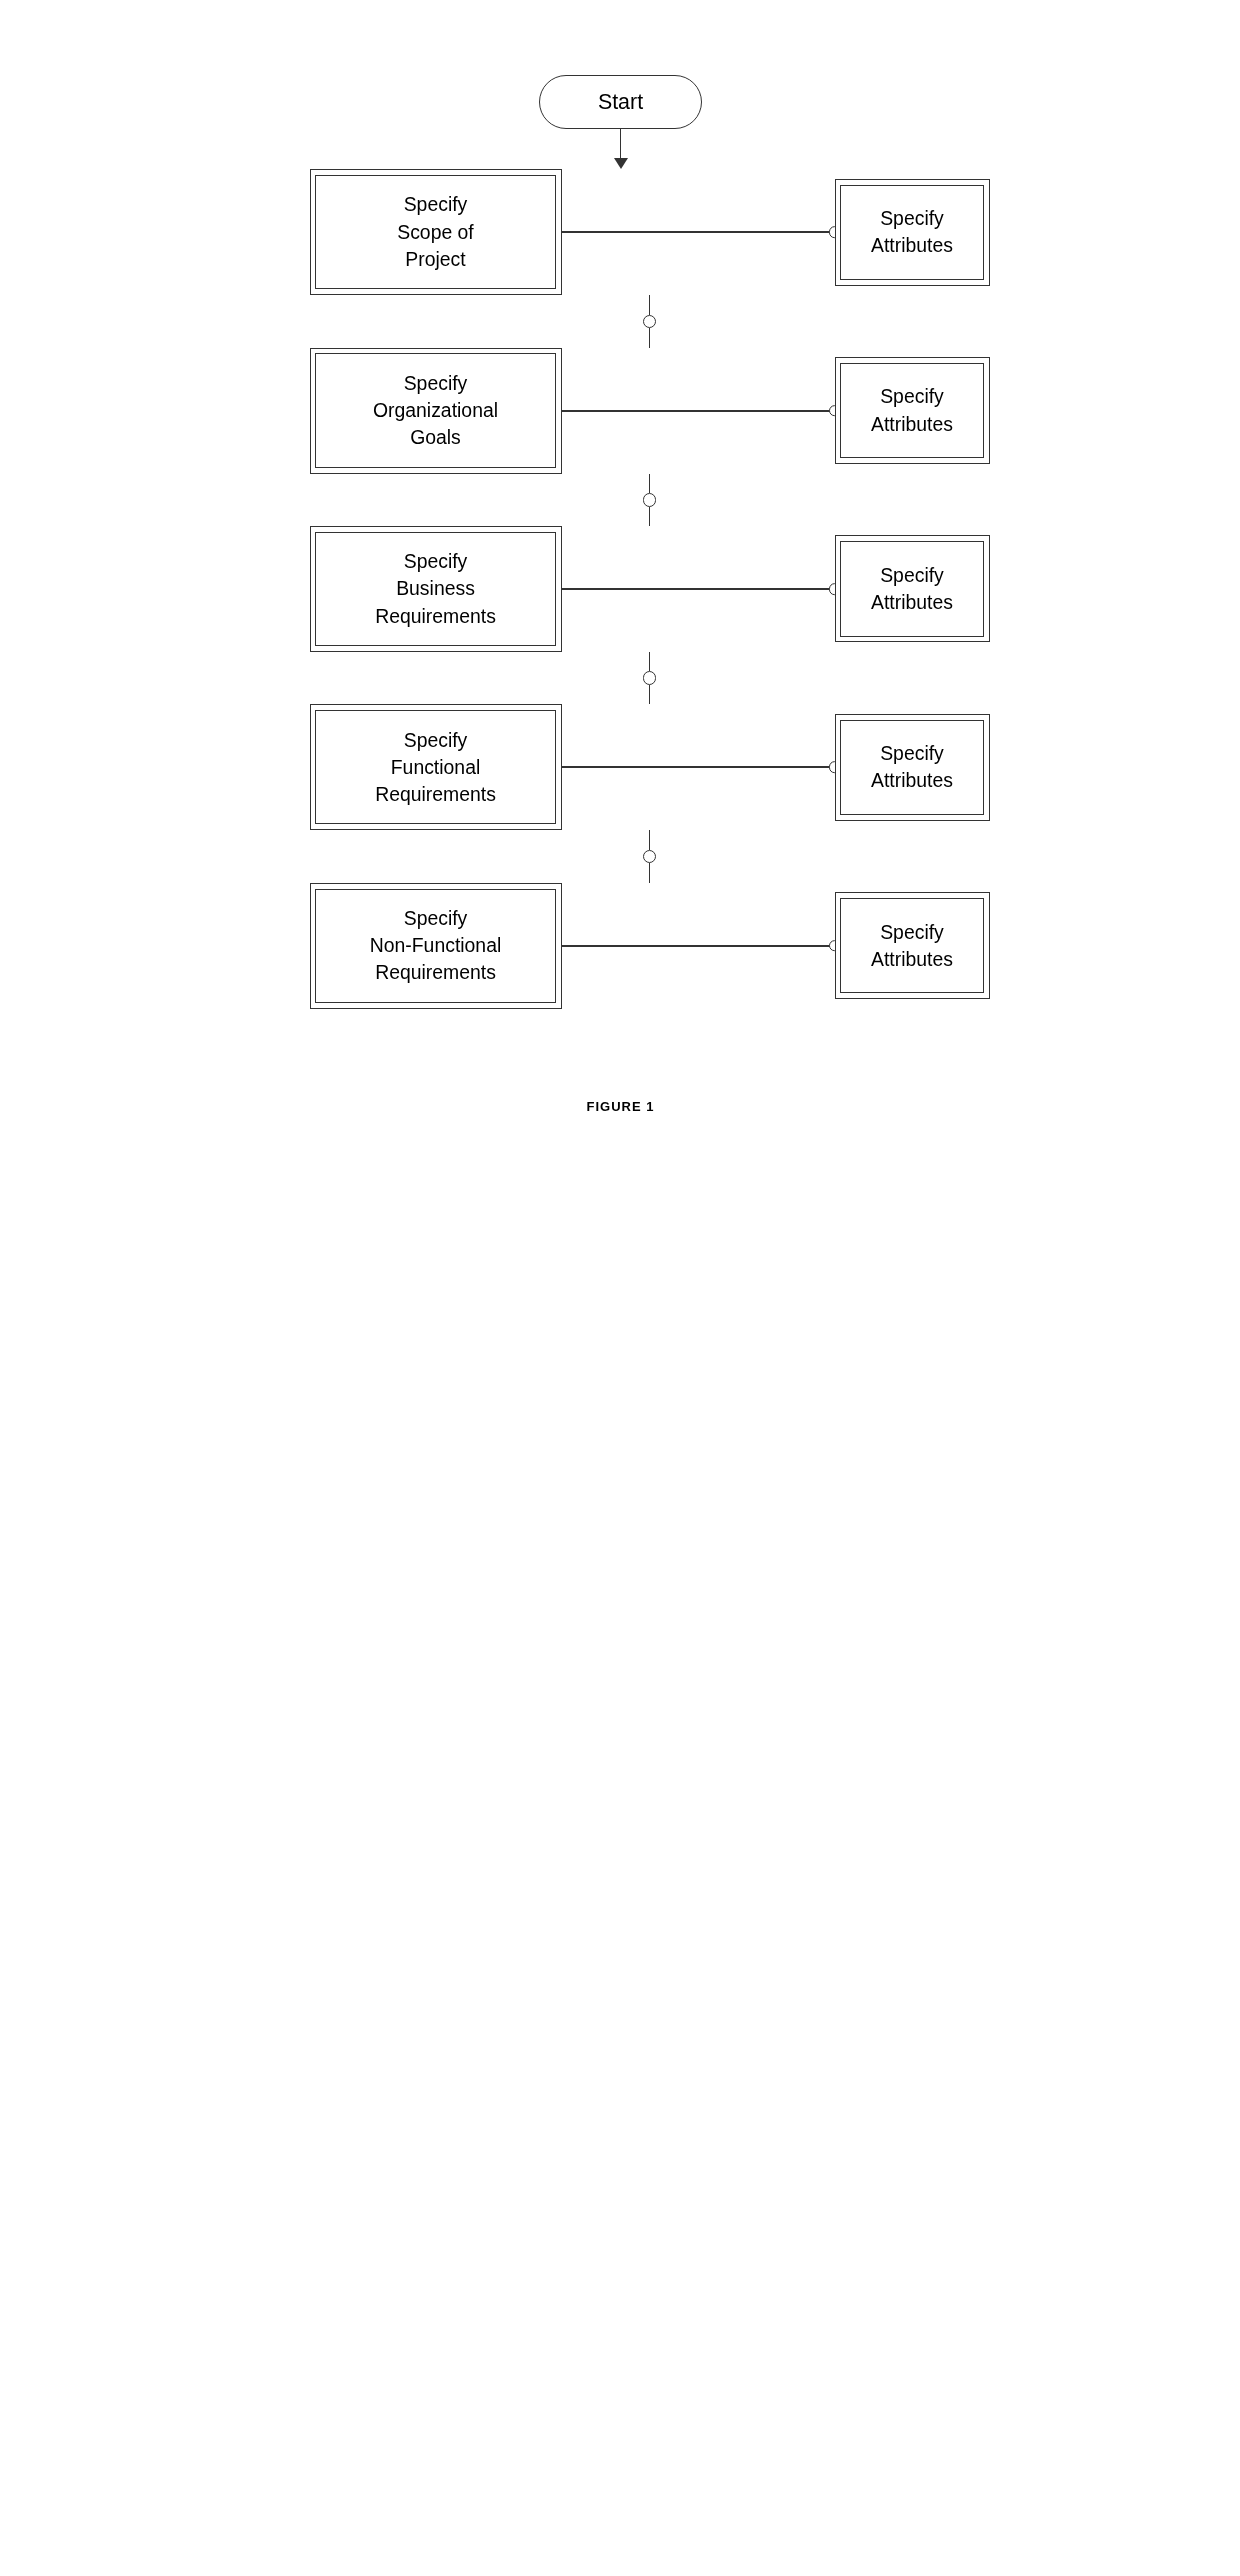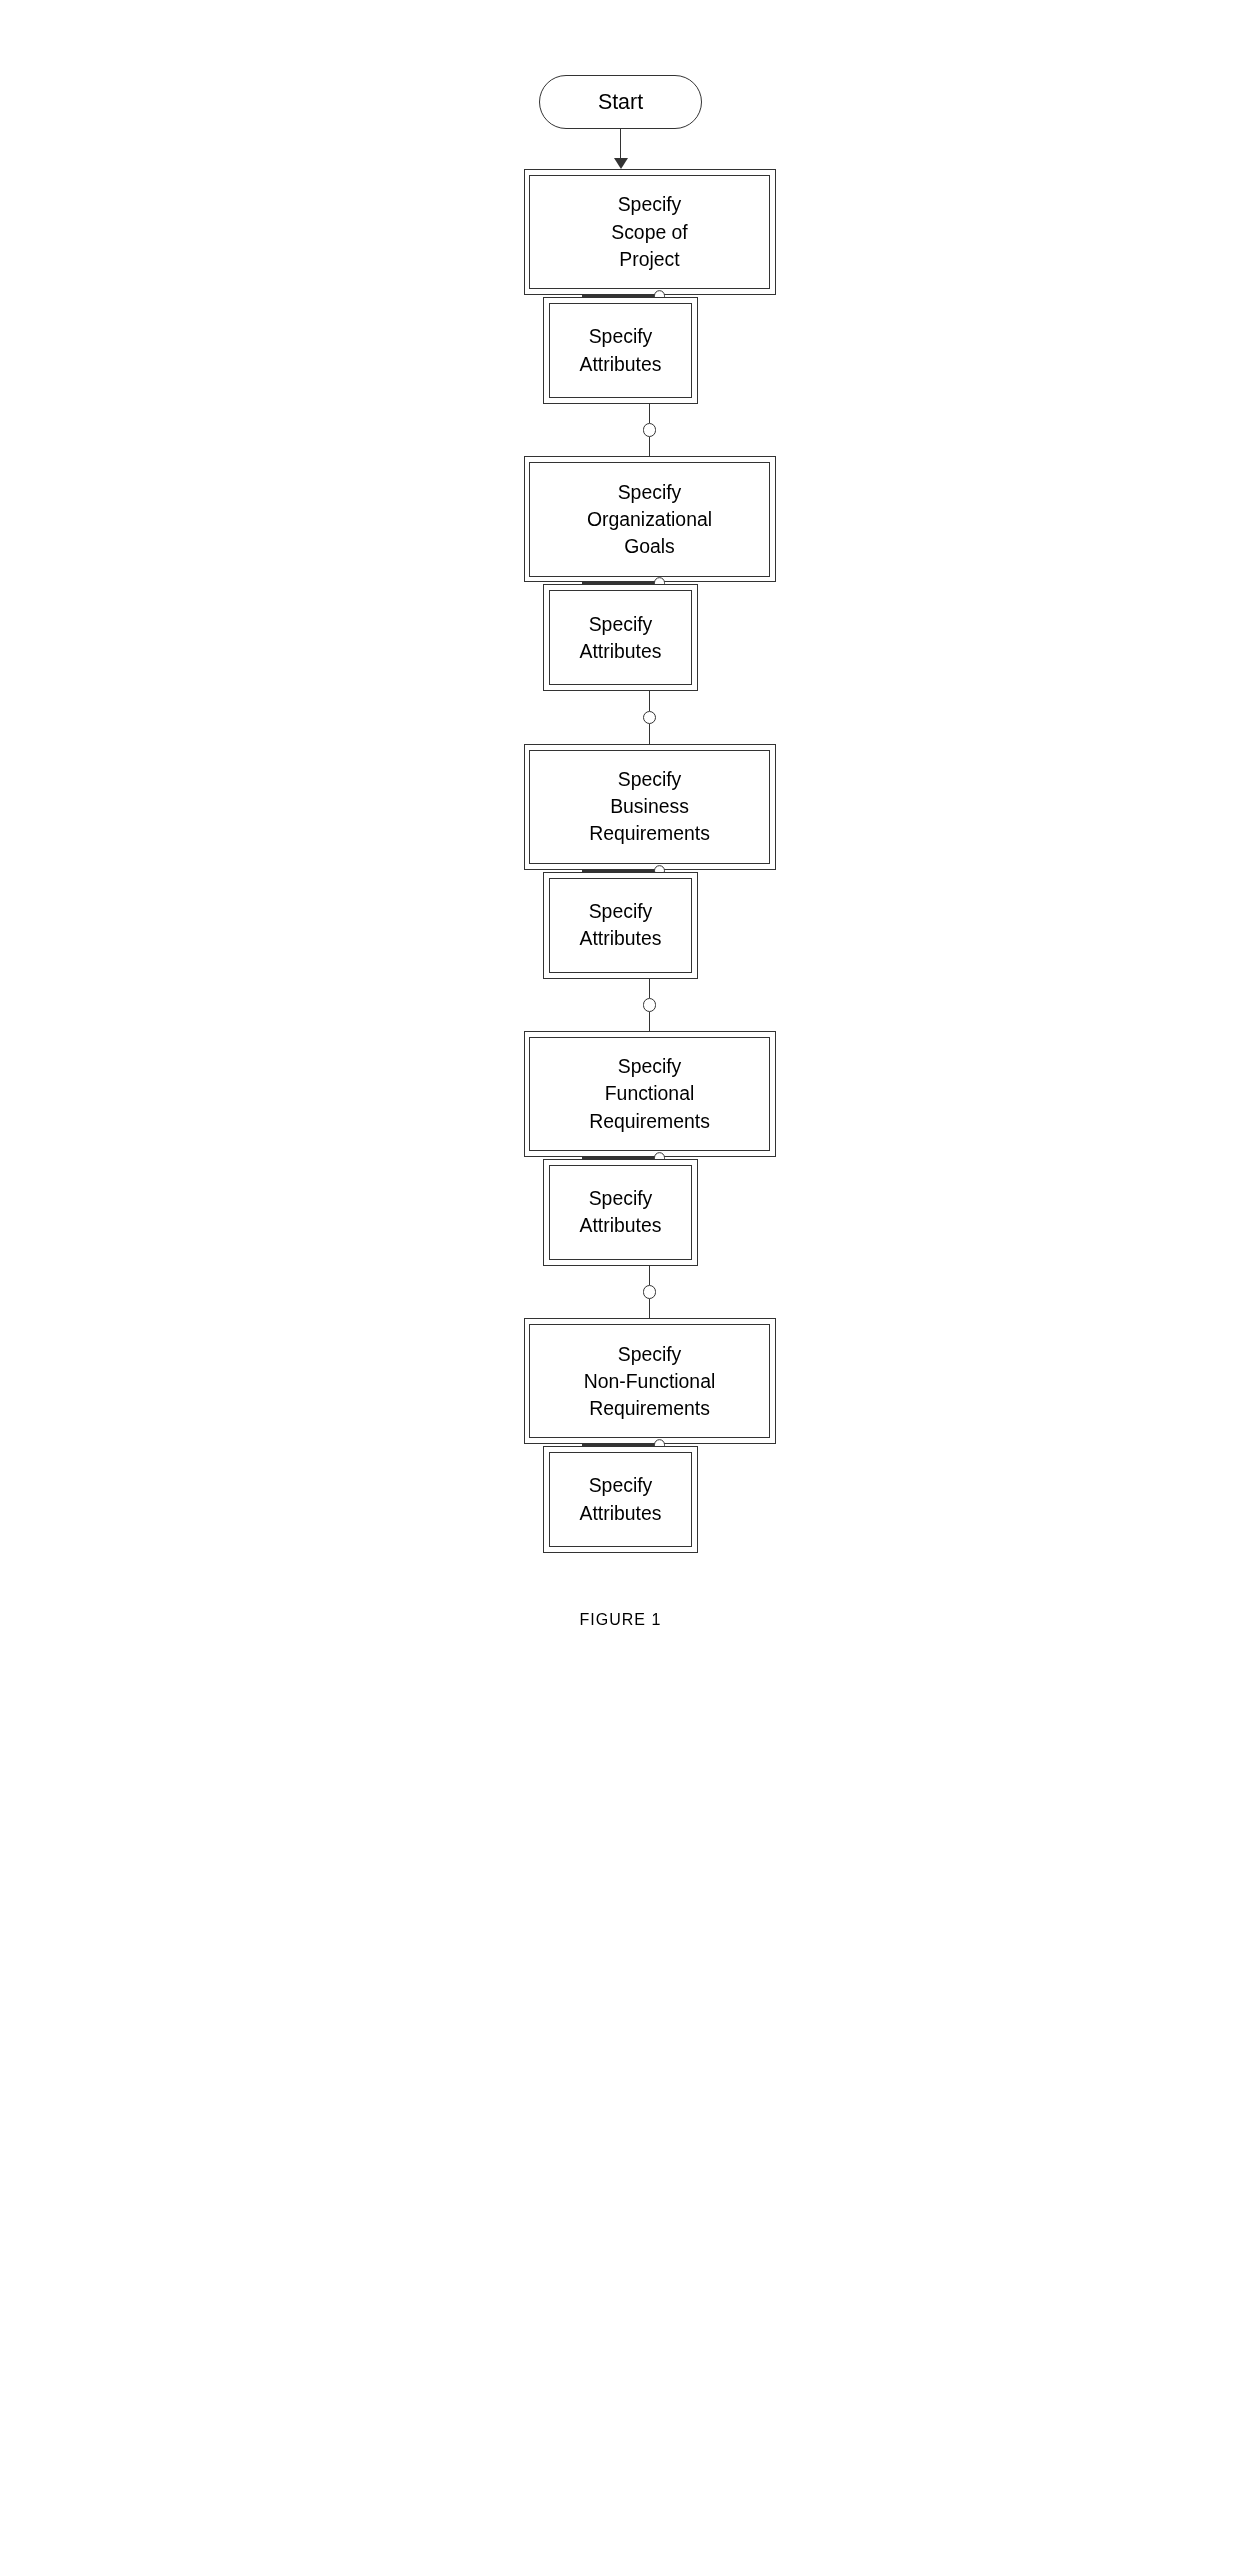--- a/index.html
+++ b/index.html
@@ -49,21 +49,21 @@
       height: 13.6px;
       border: 1.9px solid #333;
       border-radius: 50%;
       background: #fff;
       margin: 0 auto;
     }
 
     
     .step-row {
       display: flex;
-      flex-direction: column;
+      flex-direction: row;
       align-items: center;
       width: 100%;
       justify-content: flex-start;
       position: relative;
     }
 
     
     .main-box {
       border: 1.9px solid #333;
       width: 252px;
@@ -131,23 +131,23 @@
       top: 50%;
       transform: translateY(-50%);
       width: 11.7px;
       height: 11.7px;
       border: 1.9px solid #333;
       border-radius: 50%;
       background: #fff;
     }
 
     .figure-caption {
-      font-size: 16px;
-      font-weight: normal;
-      margin-top: 58px;
+      font-size: 13px;
+      font-weight: bold;
+      margin-top: 90px;
       letter-spacing: 1px;
     }
 
     .vert-line {
       width: 1.9px;
       background: #333;
       margin: 0 auto;
     }
   </style>
 </head>

